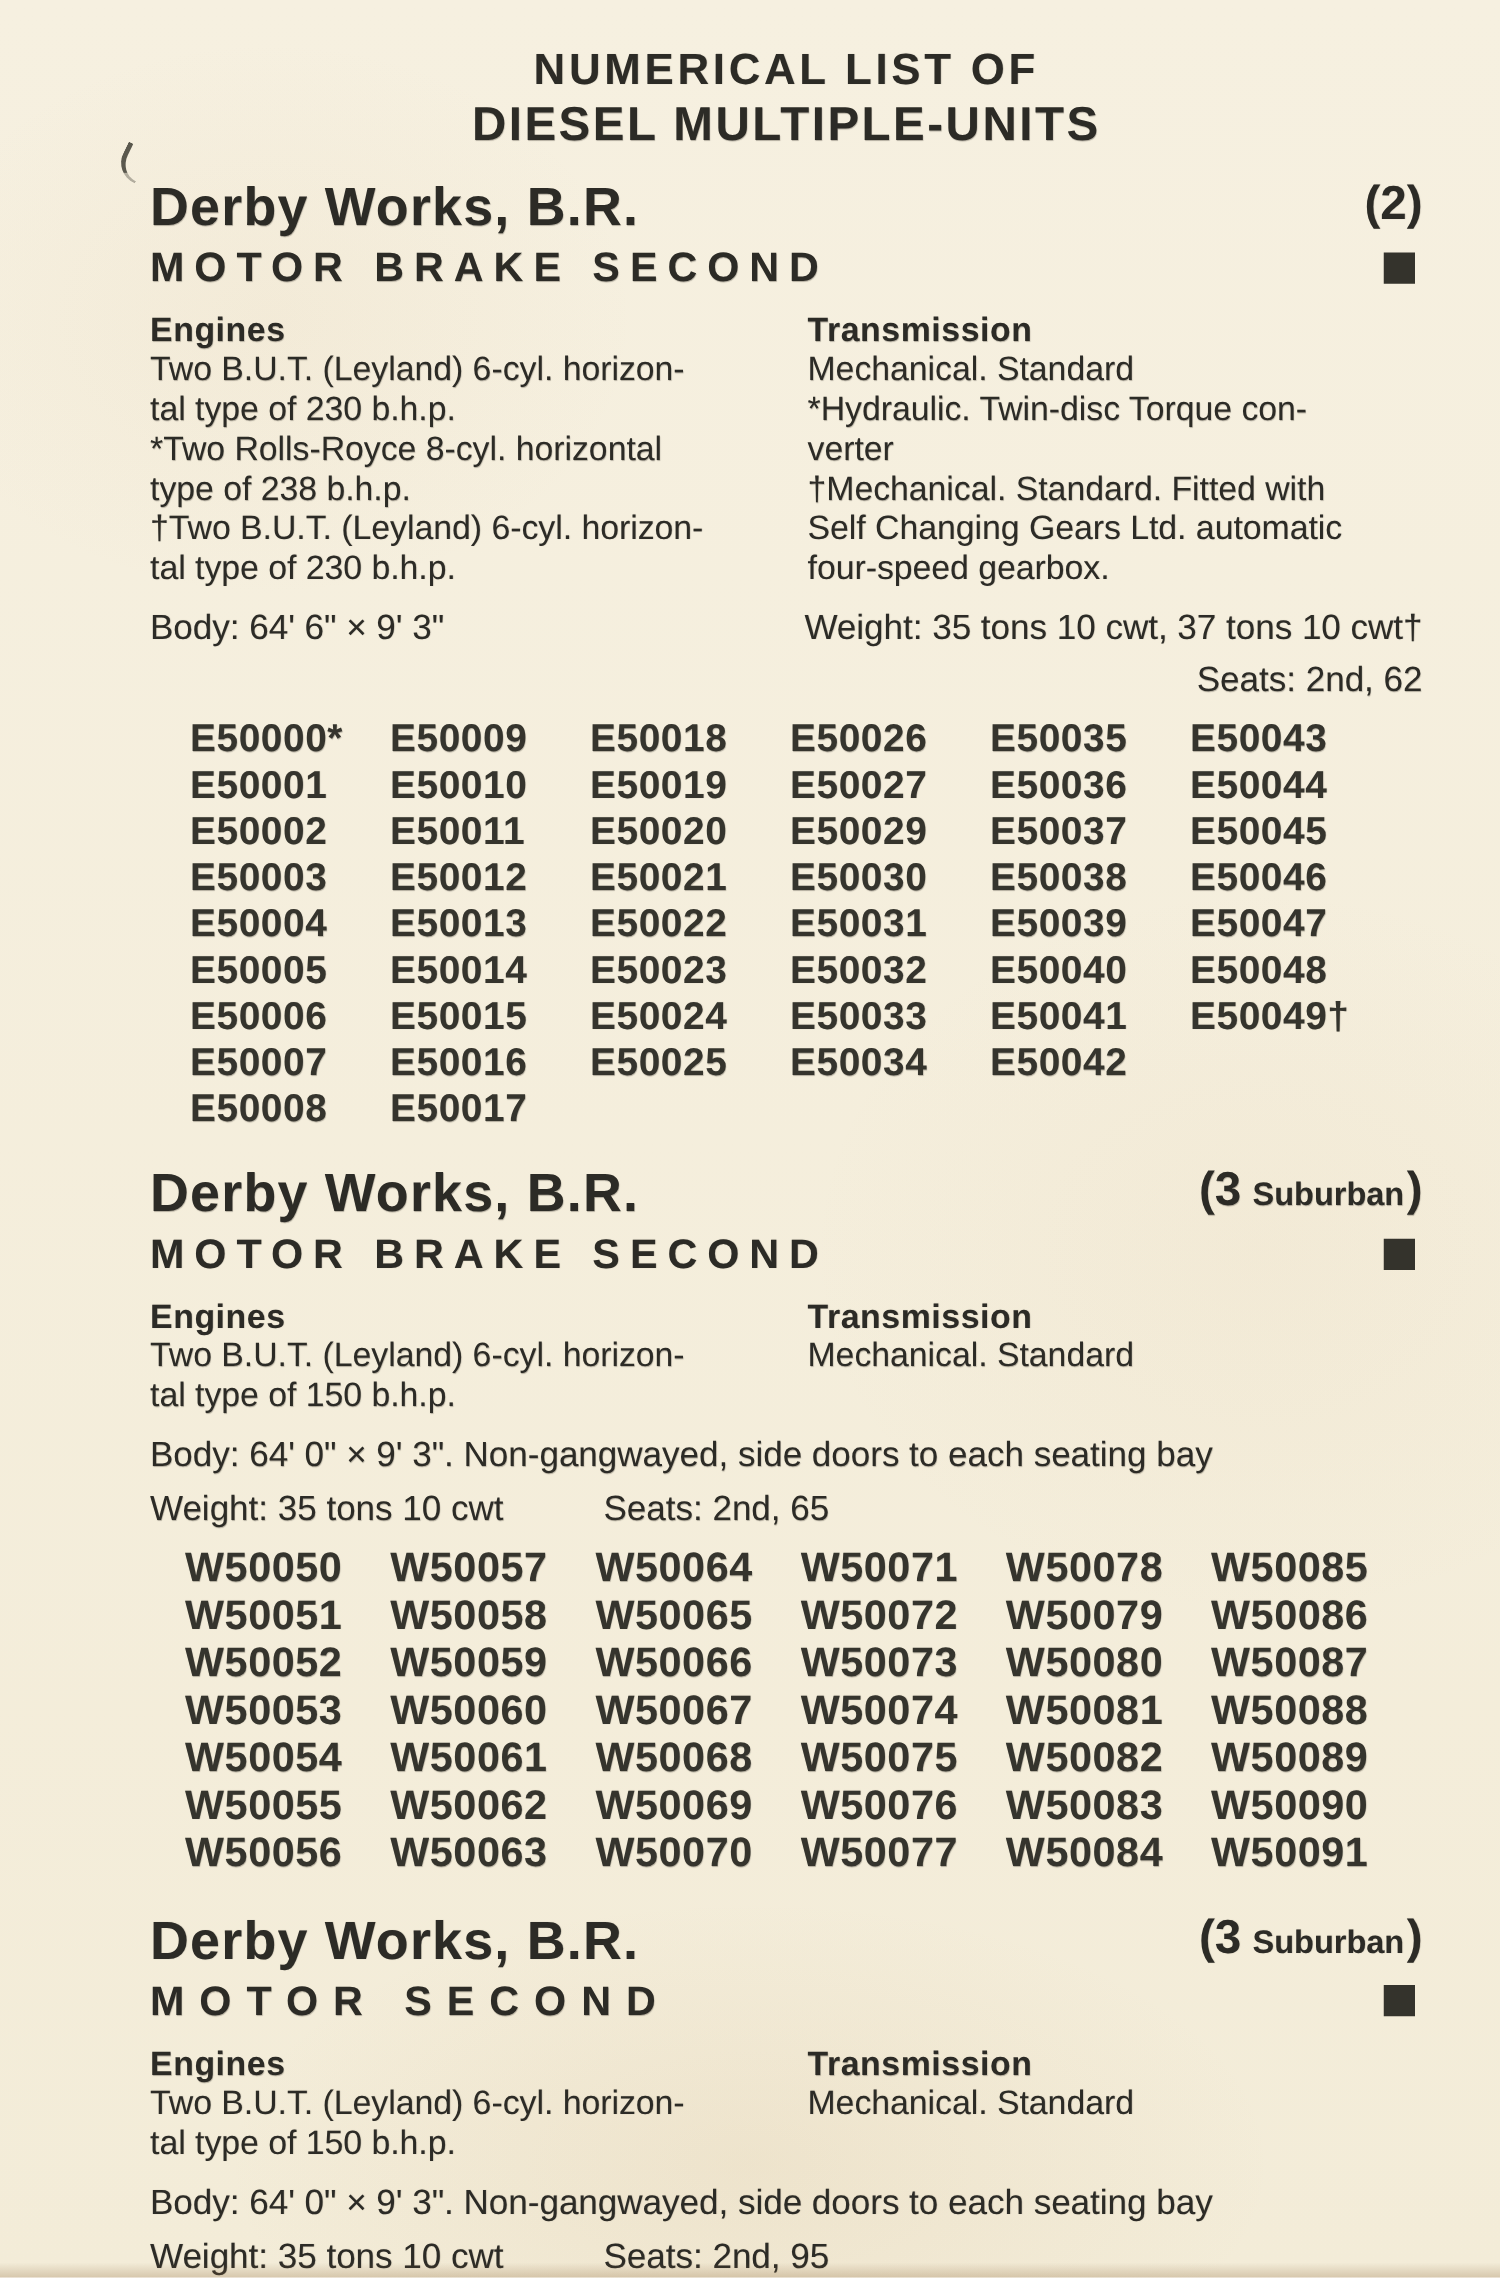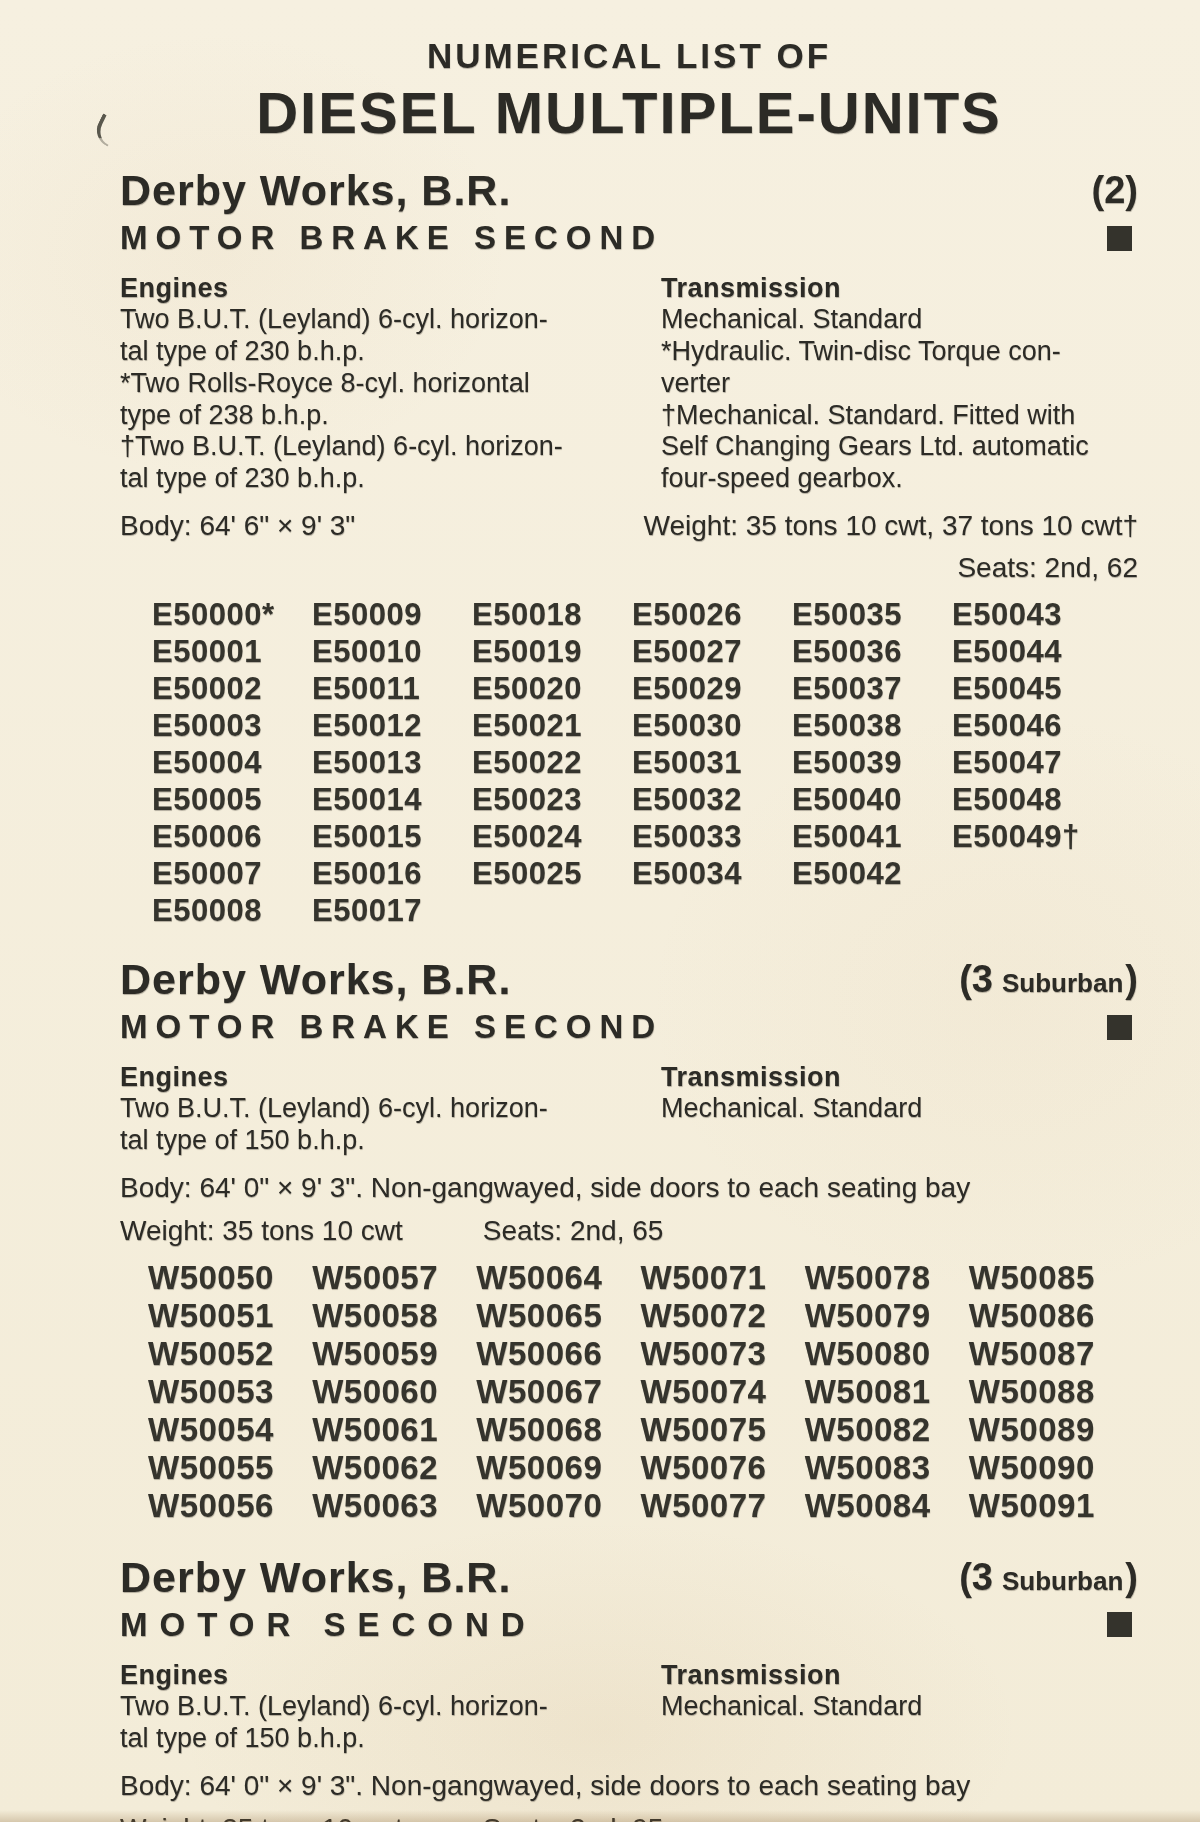--- a/index.html
+++ b/index.html
@@ -21,44 +21,44 @@
   }
   .content {
     position: relative;
     padding: 36px 62px 0 120px; 
   }
   .ink { text-shadow: 0.4px 0.5px 0.7px rgba(60,55,45,0.35); }
 
   
   .title-block { text-align: center; }
   .title-line1 { font-size: 35px; font-weight: bold; letter-spacing: 3px; }
-  .title-line2 { font-size: 58px; font-weight: bold; letter-spacing: 2px; margin-top: 3px; }
+  .title-line2 { font-size: 38px; font-weight: bold; letter-spacing: 2px; margin-top: 3px; }
 
   .stray-mark {
     position: absolute; left: 96px; top: 116px; width: 15px; height: 26px;
     border-left: 4px solid rgba(52,50,42,0.8);
     border-bottom: 2px solid rgba(52,50,42,0.35);
     border-radius: 0 0 0 18px;
     transform: rotate(26deg);
   }
 
   
-  .section-header { display: flex; justify-content: space-between; align-items: center; margin-top: 20px; }
+  .section-header { display: flex; justify-content: space-between; align-items: flex-start; margin-top: 20px; }
   .section-heading { font-size: 43px; font-weight: bold; letter-spacing: 1px; }
   .formation { font-size: 38px; font-weight: bold; white-space: nowrap; }
   .formation .fq { font-size: 26px; margin-left: 9px; margin-right: 2px; }
   .formation .fq:empty { display: none; }
 
   .subhead-row { display: flex; justify-content: space-between; align-items: center; margin-top: 4px; text-align: center; }
   .subheading { font-size: 33px; font-weight: bold; letter-spacing: 8px; }
   .subheading.wide { letter-spacing: 12px; }
   .square-marker { width: 25px; height: 25px; background: #34332c; margin-right: 6px; }
 
   
-  .spec-grid { display: grid; grid-template-columns: 525px 1fr; column-gap: 16px; margin-top: 16px; }
+  .spec-grid { display: grid; grid-template-columns: 525px 1fr; column-gap: 1px; margin-top: 16px; }
   .spec-head { font-size: 27px; font-weight: bold; letter-spacing: 0.5px; }
   .spec-text { font-size: 27px; line-height: 1.18; white-space: pre-line; }
 
   .spec-line { font-size: 28px; margin-top: 15px; }
   .spec-line .lbl { font-weight: normal; }
   .split-line { display: flex; justify-content: space-between; }
   .inline-pair .pair-gap { display: inline-block; width: 80px; }
 
   
   .number-grid {

